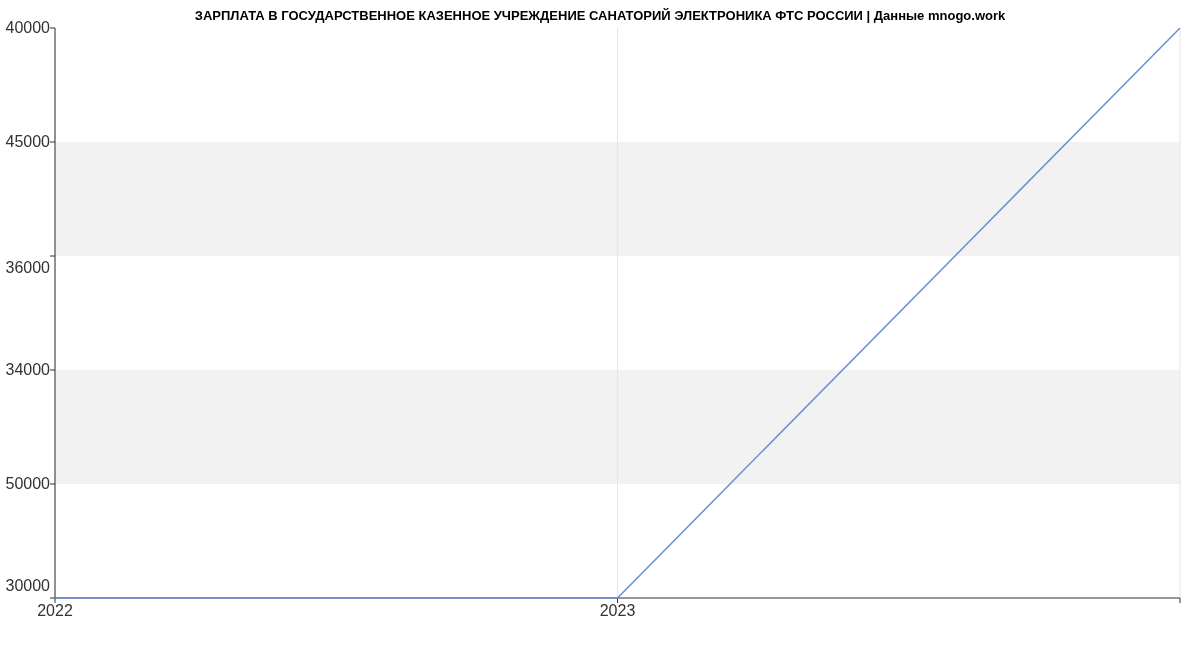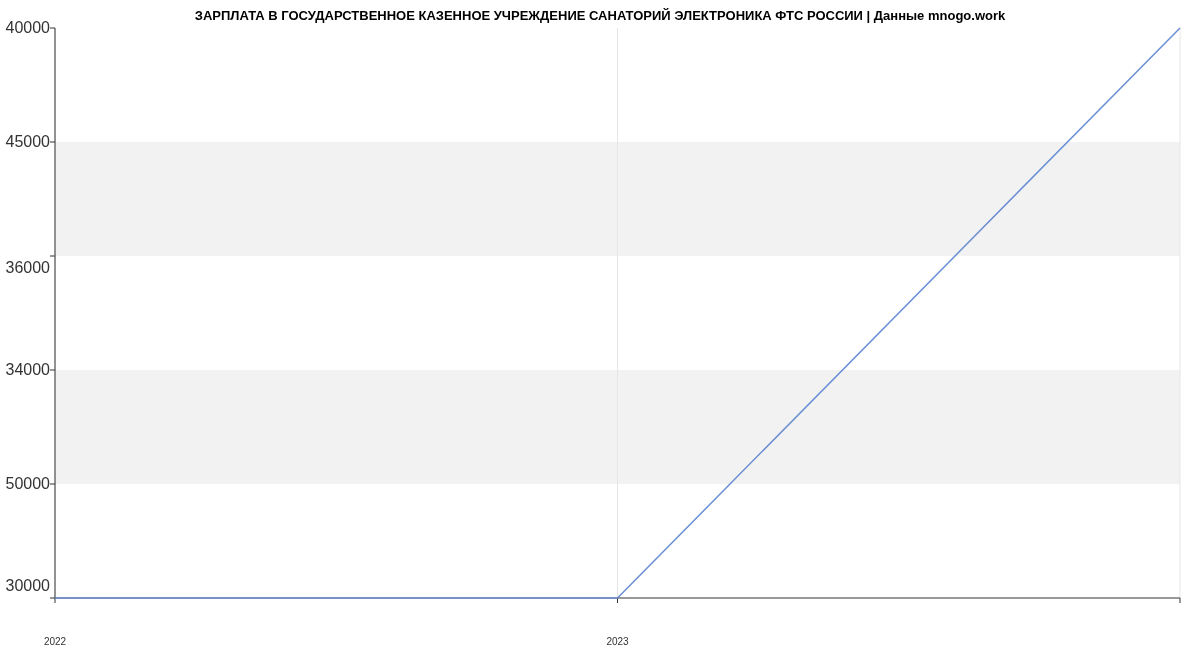--- a/index.html
+++ b/index.html
@@ -37,24 +37,23 @@
       right: 1150px;
       font-size: 16px;
       color: #333;
       transform: translateY(-50%);
       text-align: right;
       width: 45px;
     }
     .x-tick-label {
       position: absolute;
       top: 602px;
-      font-size: 10px;
+      font-size: 16px;
       color: #333;
       transform: translateX(-50%);
-      margin-top: 34px;
     }
   </style>
 </head>
 <body>
 
 <div class="chart-container">
   <div class="chart-title">ЗАРПЛАТА В ГОСУДАРСТВЕННОЕ КАЗЕННОЕ УЧРЕЖДЕНИЕ САНАТОРИЙ ЭЛЕКТРОНИКА ФТС РОССИИ | Данные mnogo.work</div>
 
   <div class="plot-area">
     <svg id="chart-svg" width="1125" height="570" overflow="visible">

